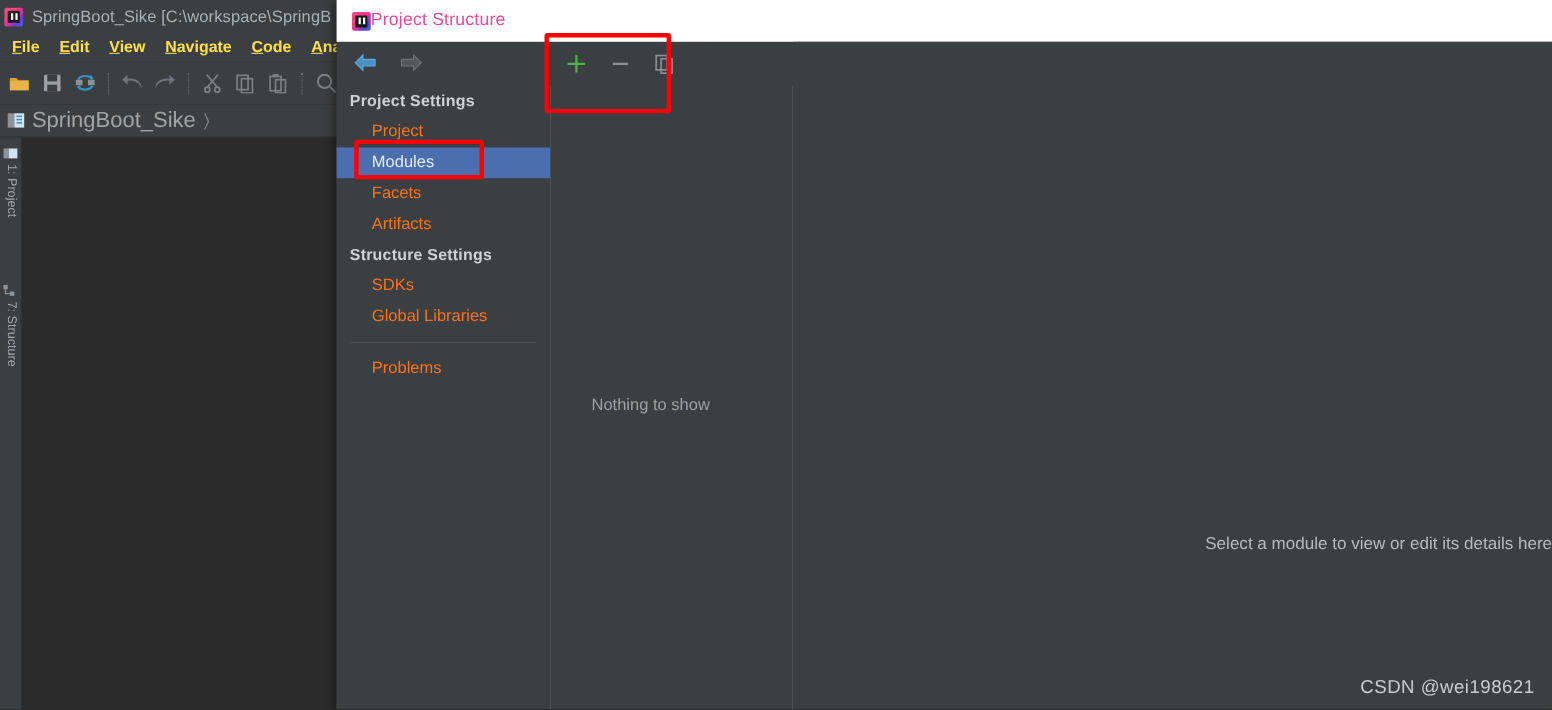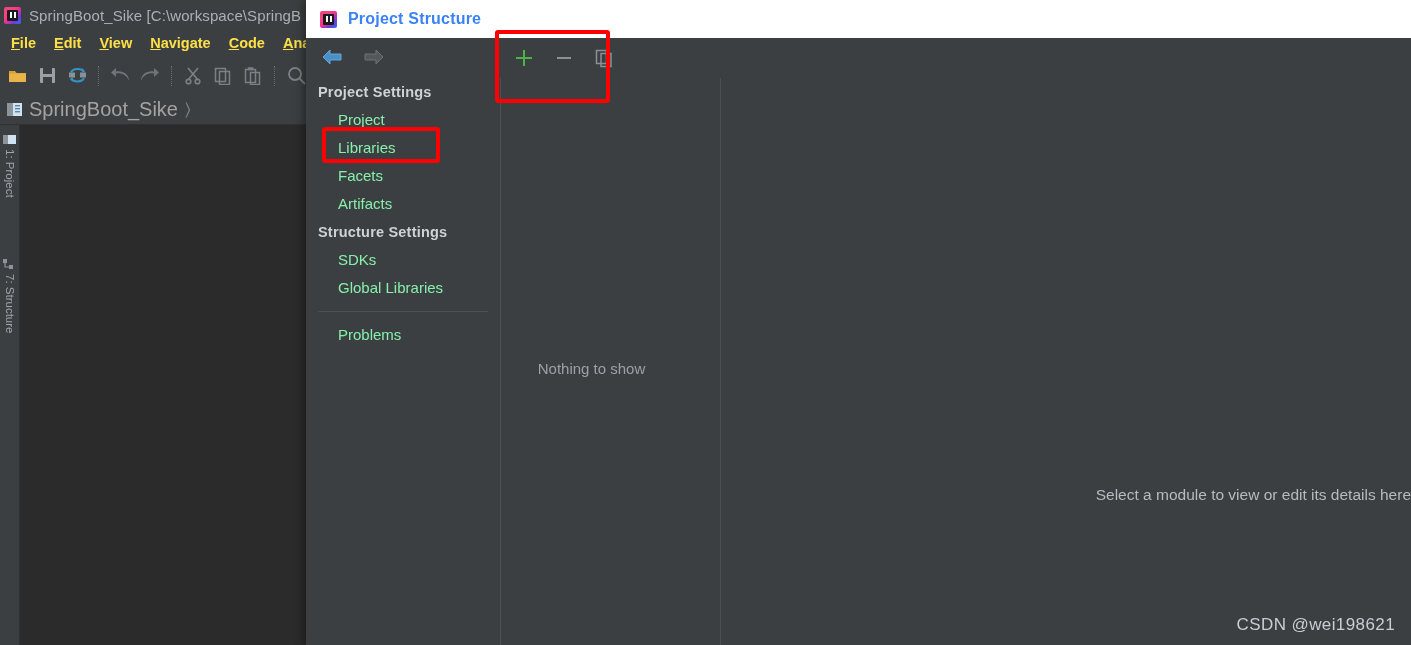--- a/index.html
+++ b/index.html
@@ -88,38 +88,38 @@
   .dialog {
     position: absolute; left: 306px; top: 0; width: 1105px; height: 645px;
     background: #3c3f41;
     box-shadow: -2px 0 9px rgba(0,0,0,.45);
   }
   .dlg-titlebar {
     position: absolute; left: 0; top: 0; width: 1105px; height: 38px;
     background: #ffffff; display: flex; align-items: center; padding-left: 14px;
   }
   .dlg-title-text {
-    color: #3b82f6; font-size: 16px; margin-left: 11px; letter-spacing: .2px; font-weight: bold;
+    color: #ec4899; font-size: 16px; letter-spacing: .2px;
   }
 
   
   .dlg-nav { position: absolute; left: 12px; top: 44px; display: flex; gap: 14px; }
   .navbtn { width: 28px; height: 26px; display: flex; align-items: center; justify-content: center; }
 
   
   .dlg-sidebar {
     position: absolute; left: 0; top: 78px; width: 195px; height: 567px;
     background: #3c3f41; border-right: 1px solid #4d5052;
   }
   .side-group {
     color: #cfd2d4; font-size: 14.5px; font-weight: bold;
     padding: 6px 0 6px 12px; letter-spacing: .2px;
   }
   .side-item {
-    color: #86efac; font-size: 15px; padding: 5px 0 5px 32px;
+    color: #f97316; font-size: 15px; padding: 5px 0 5px 32px;
     line-height: 18px; white-space: nowrap;
   }
   .side-item.selected { background: #4b6eaf; color: #e6ebef; }
   .side-divider { height: 1px; background: #4d5052; margin: 9px 12px 9px 12px; }
 
   
   .dlg-center {
     position: absolute; left: 196px; top: 78px; width: 219px; height: 567px;
     background: #3c3f41; border-right: 1px solid #4d5052;
   }
@@ -293,21 +293,21 @@
       <div class="navbtn">
         <svg width="22" height="18" viewBox="0 0 22 18">
           <path d="M13 2l7 7-7 7v-4H2V6h11z" fill="#54585b" stroke="#6d7276" stroke-width="1"></path>
         </svg>
       </div>
     </div>
 
     <div class="dlg-sidebar">
       <div class="side-group">Project Settings</div>
       <div class="side-item">Project</div>
-      <div class="side-item">Libraries</div>
+      <div class="side-item selected">Modules</div>
       <div class="side-item">Facets</div>
       <div class="side-item">Artifacts</div>
       <div class="side-group">Structure Settings</div>
       <div class="side-item">SDKs</div>
       <div class="side-item">Global Libraries</div>
       <div class="side-divider"></div>
       <div class="side-item">Problems</div>
     </div>
 
     <div class="center-toolbar">

